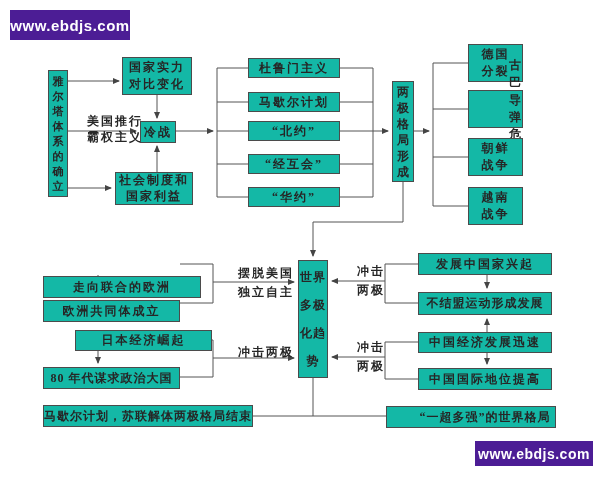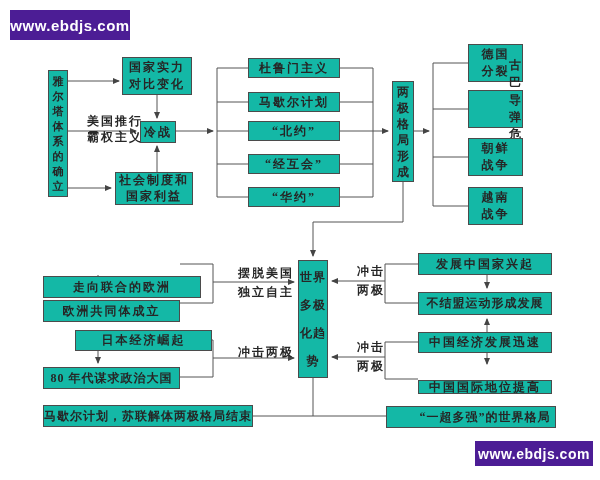--- a/index.html
+++ b/index.html
@@ -155,18 +155,18 @@
 势</div>
 
   <div class="lbl" style="left:342px;top:262px;width:38px;line-height:19px;">冲击
 两极</div>
   <div class="lbl" style="left:342px;top:338px;width:38px;line-height:19px;">冲击
 两极</div>
 
   <div class="box" style="left:418px;top:253px;width:134px;height:22px;">发展中国家兴起</div>
   <div class="box" style="left:418px;top:292px;width:134px;height:23px;letter-spacing:1px;">不结盟运动形成发展</div>
   <div class="box" style="left:418px;top:332px;width:134px;height:21px;">中国经济发展迅速</div>
-  <div class="box" style="left:418px;top:380px;width:134px;height:14px;text-align:center;">中国国际地位提高</div>
+  <div class="box" style="left:418px;top:368px;width:134px;height:22px;text-align:center;">中国国际地位提高</div>
 
   <div class="box" style="left:43px;top:405px;width:210px;height:22px;letter-spacing:1px;">马歇尔计划，苏联解体两极格局结束</div>
   <div class="box" style="left:386px;top:406px;width:170px;height:22px;letter-spacing:1px;padding-left:28px;">“一超多强”的世界格局</div>
 
 </div>
 
 </body></html>

